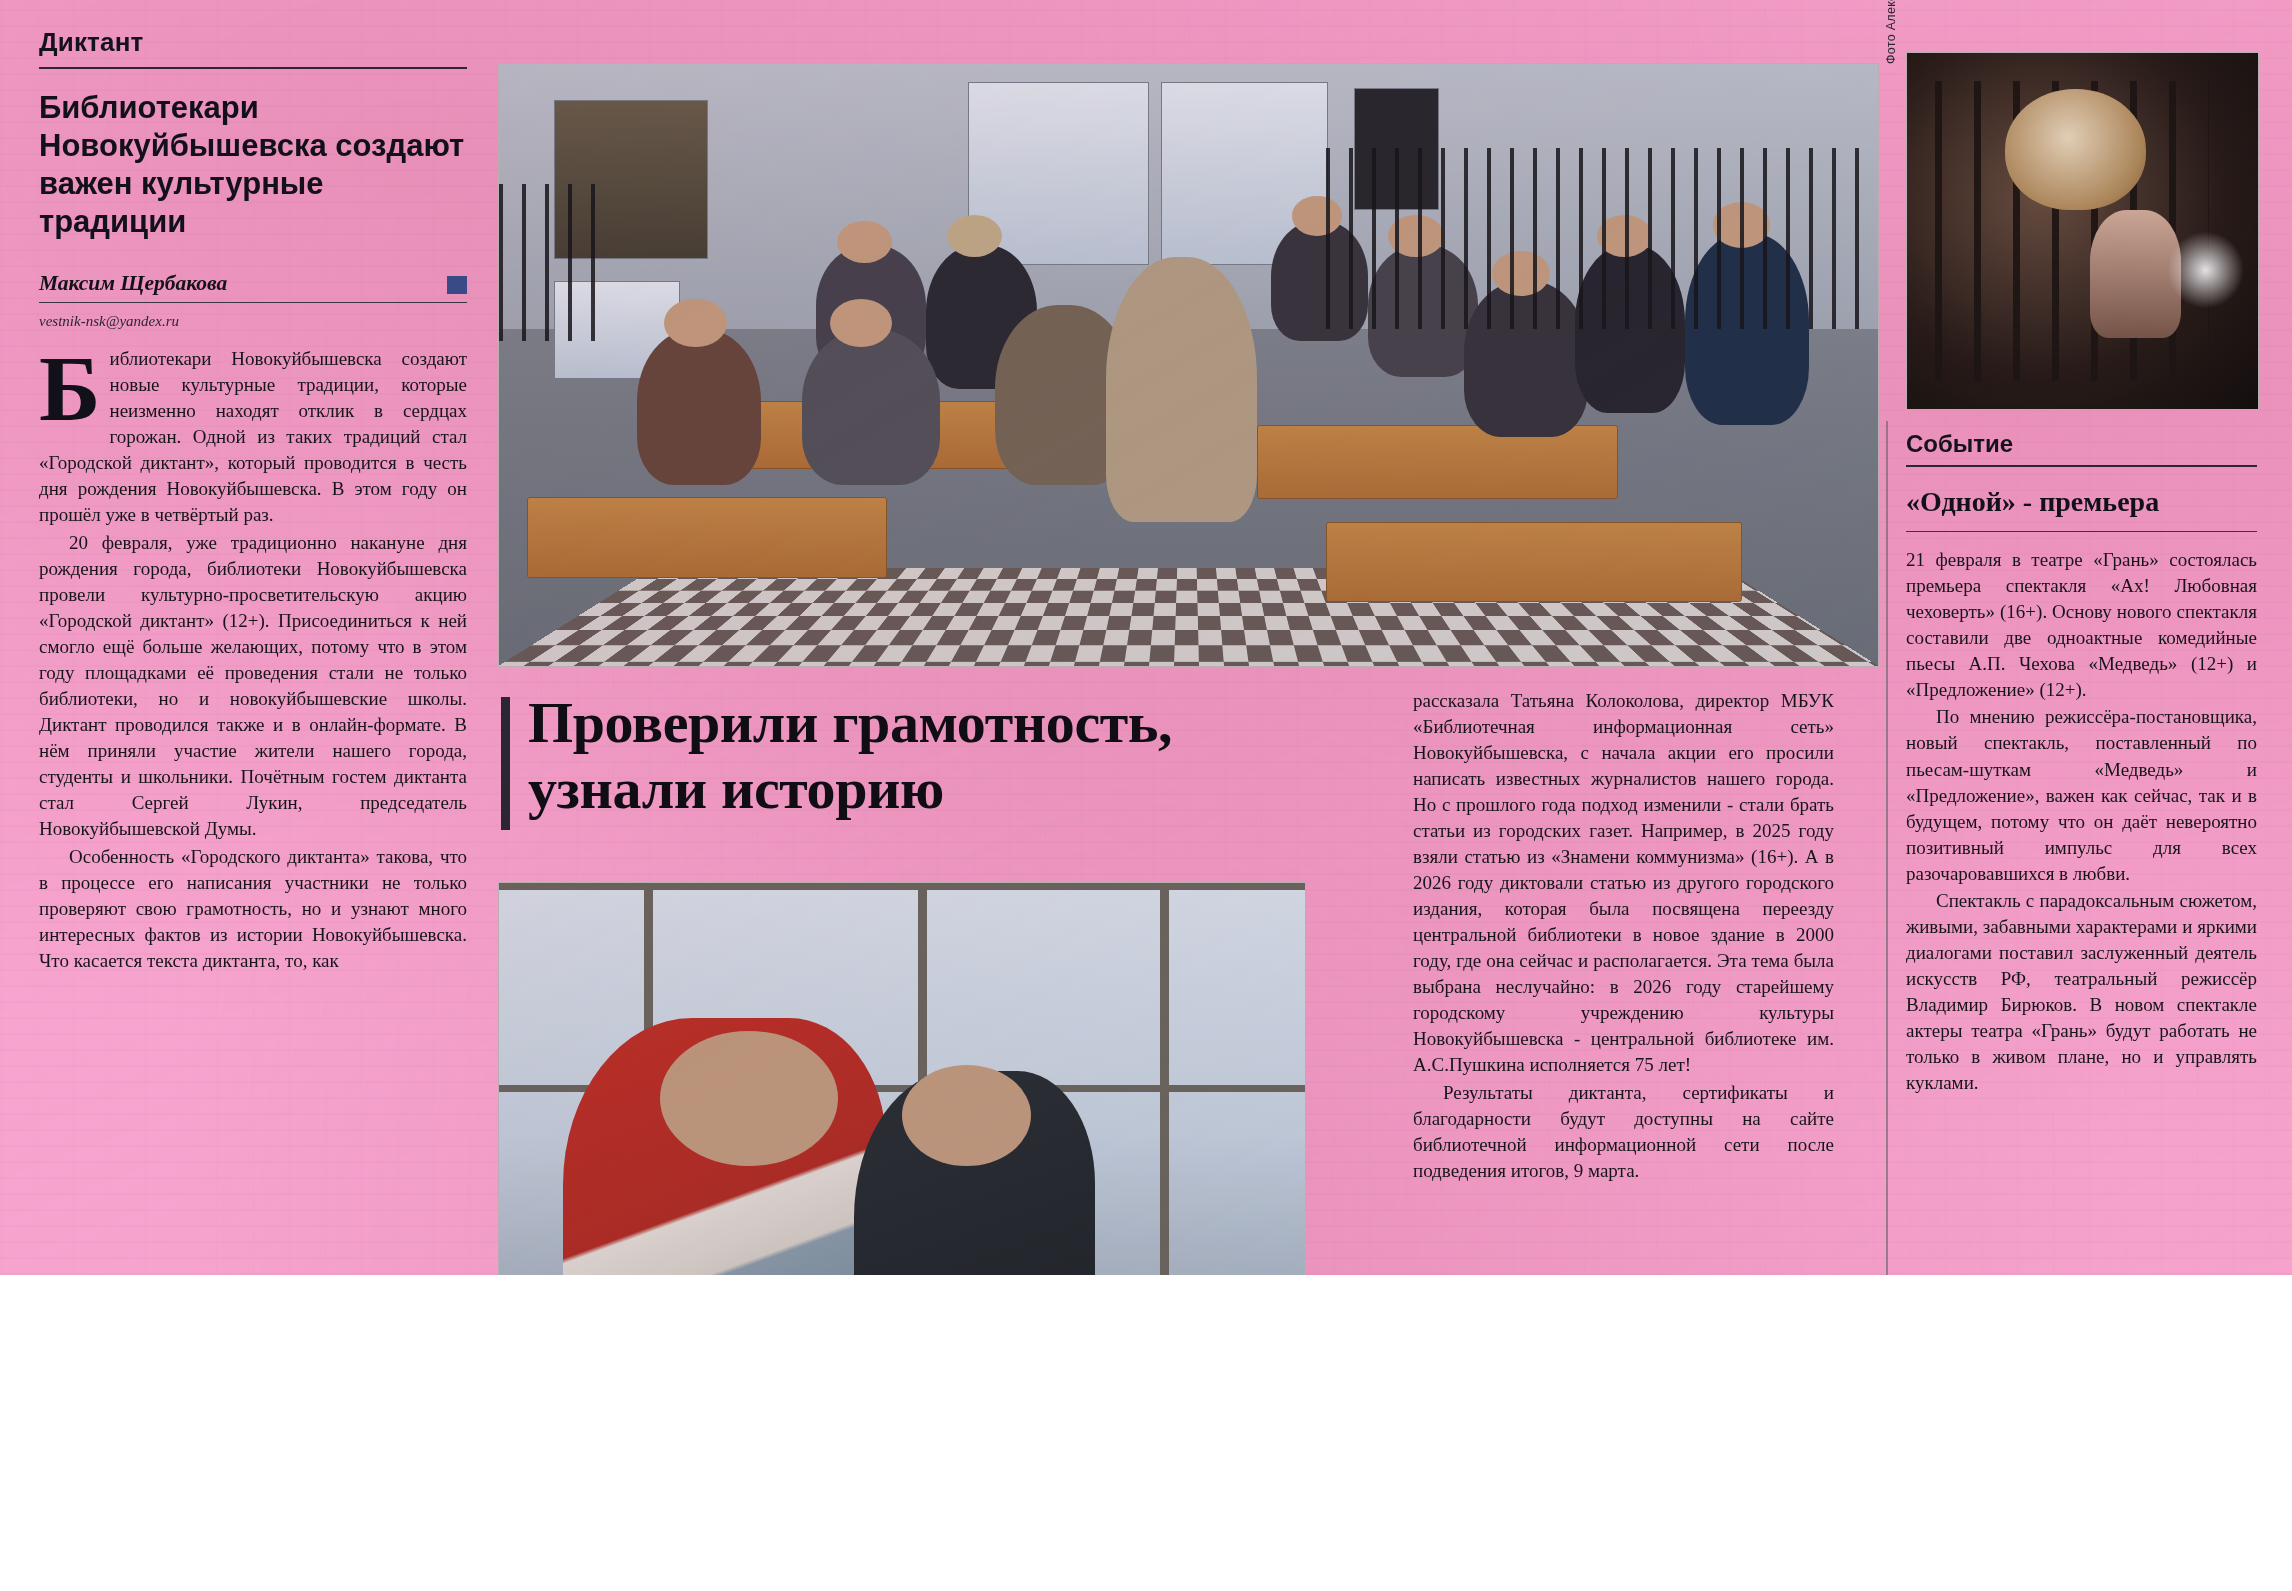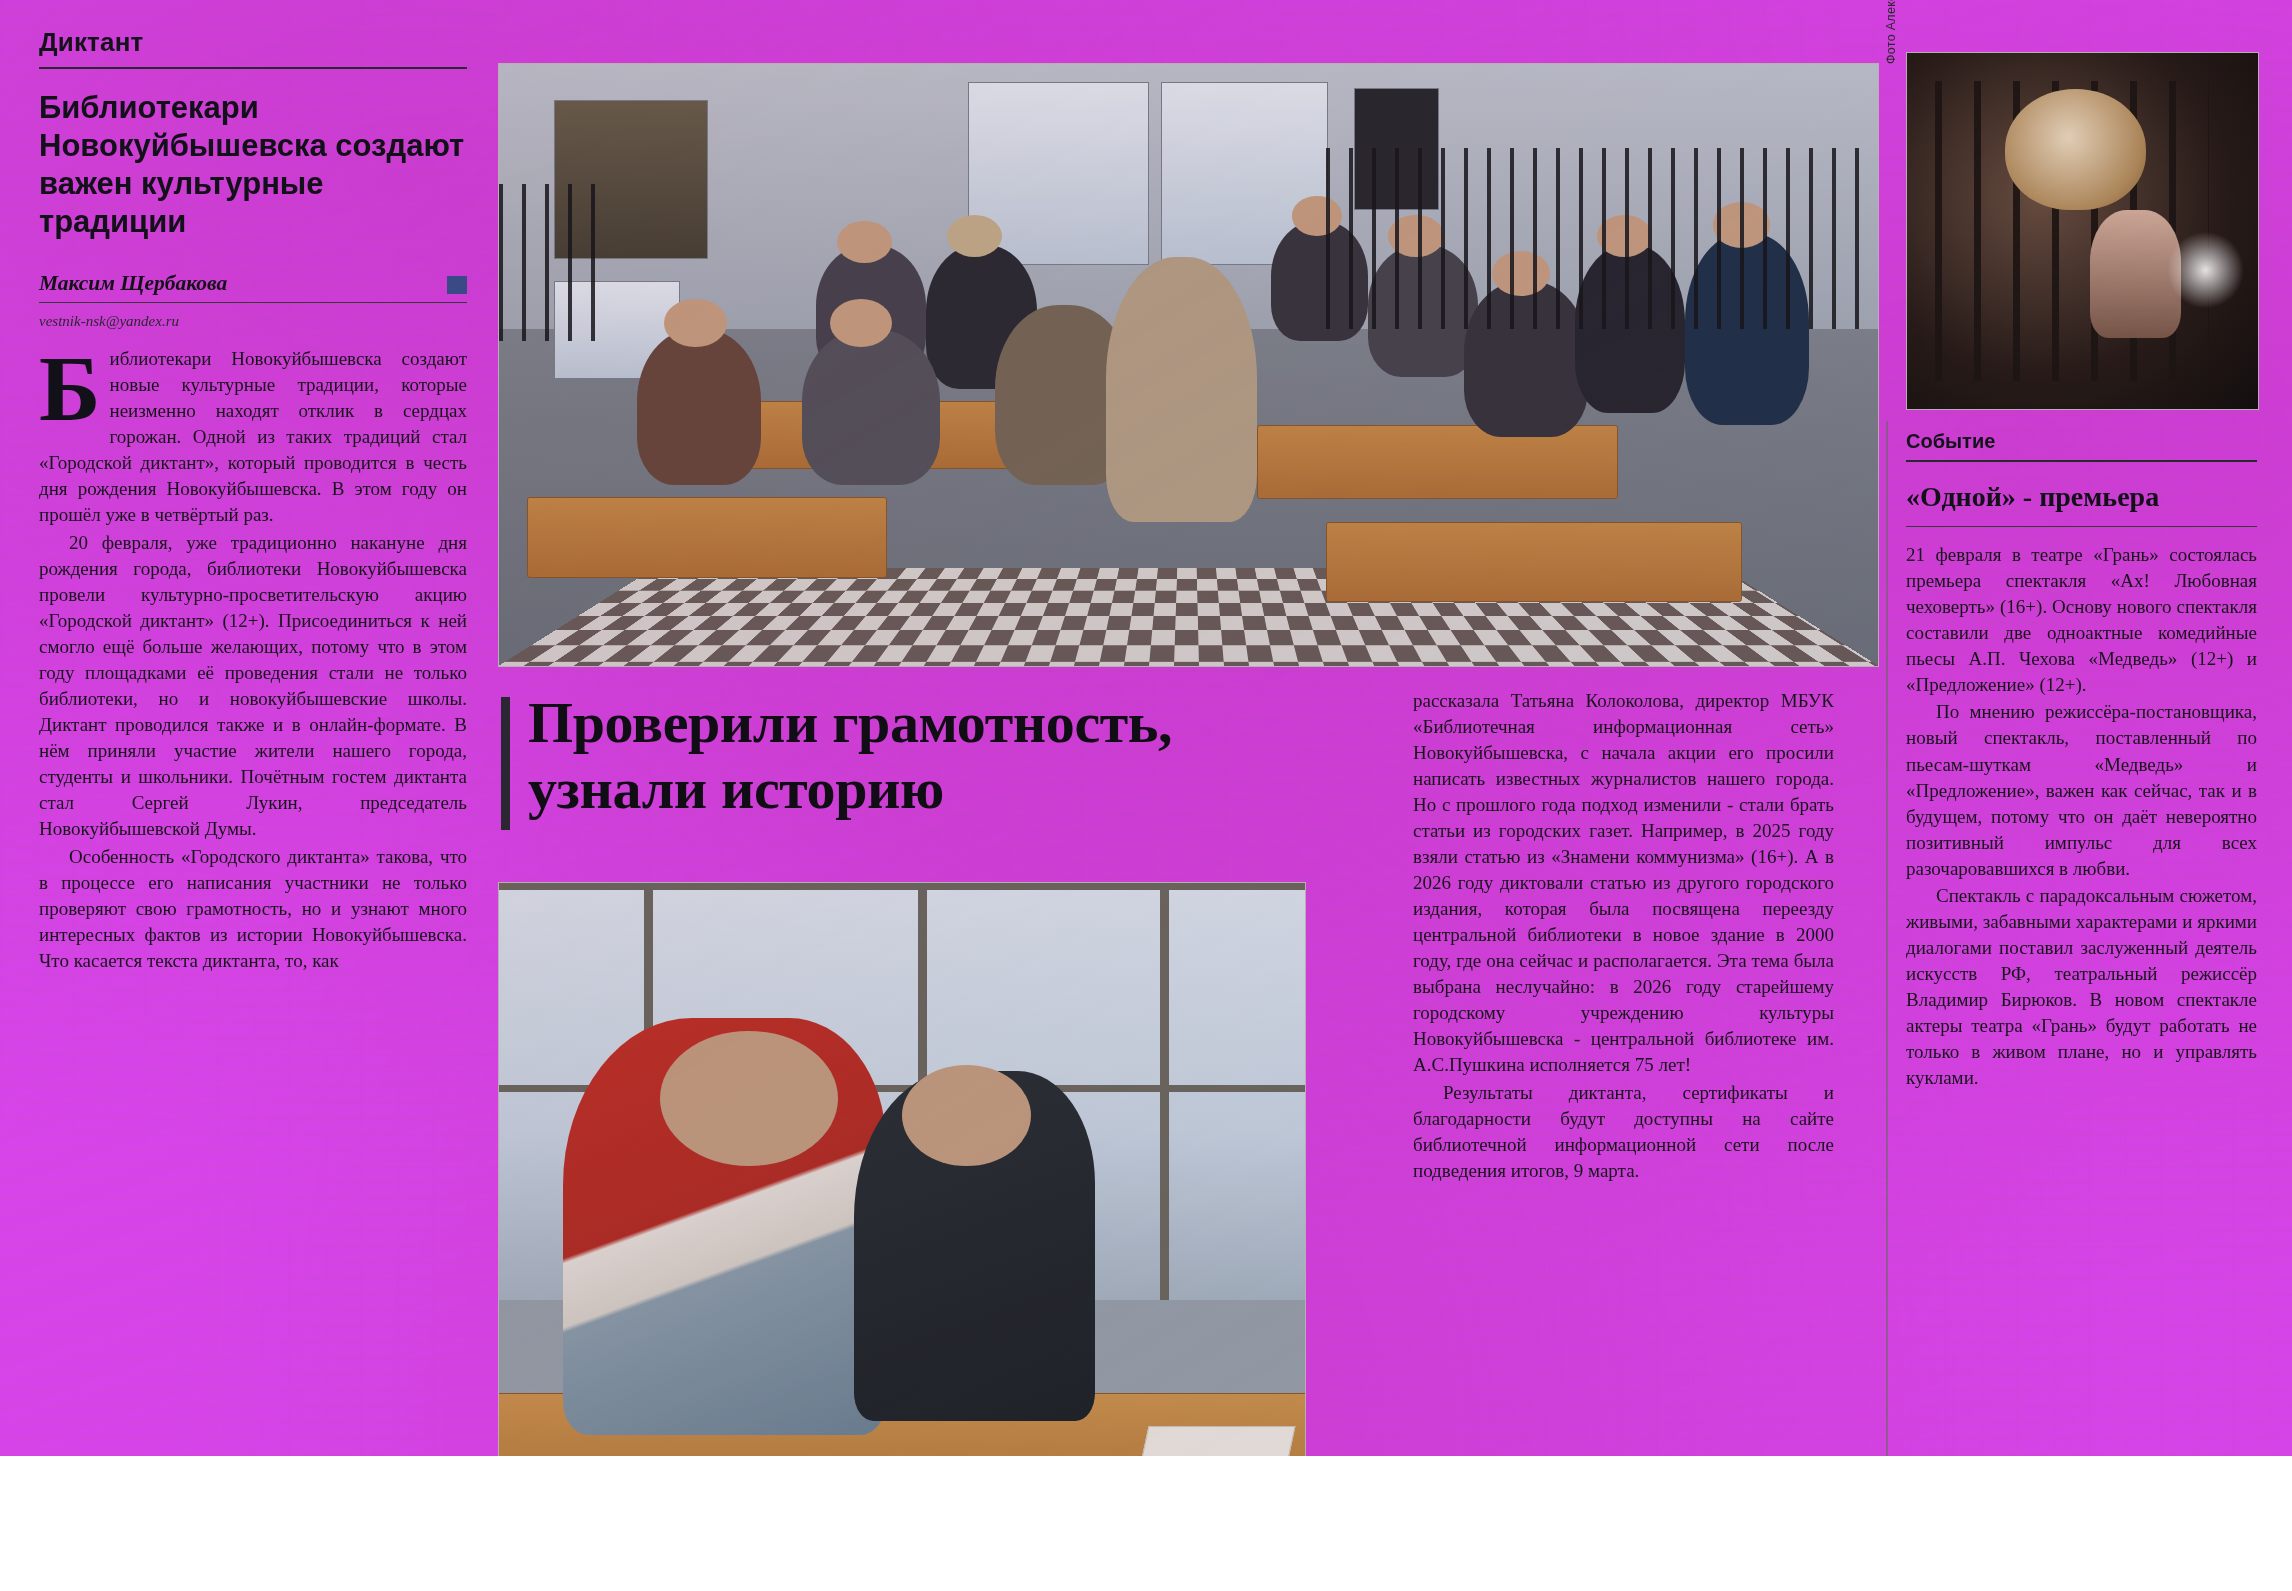--- a/index.html
+++ b/index.html
@@ -3,22 +3,22 @@
 <meta charset="utf-8">
 <style>
   html, body {
     margin: 0;
     padding: 0;
     background: #ffffff;
   }
   .page {
     position: relative;
     width: 2293px;
-    height: 1456px;
-    background: #d946ef;
+    height: 1275px;
+    background: #f9a8d4;
     overflow: hidden;
     font-family: "Liberation Serif", serif;
     color: #17151a;
   }
   
   .ghost-layer {
     position: absolute;
     inset: 0;
     pointer-events: none;
     opacity: .16;
@@ -329,21 +329,21 @@
   }
   .col-right {
     position: absolute;
     left: 1906px;
     top: 430px;
     width: 351px;
   }
   .rubric-right {
     font-family: "Liberation Sans", sans-serif;
     font-weight: bold;
-    font-size: 20px;
+    font-size: 24px;
     color: #14121a;
     padding-bottom: 7.2px;
     border-bottom: 2.7px solid #2a2730;
     margin-bottom: 18px;
   }
   .headline-right {
     font-family: "Liberation Serif", serif;
     font-weight: bold;
     font-size: 28px;
     line-height: 1.2;

